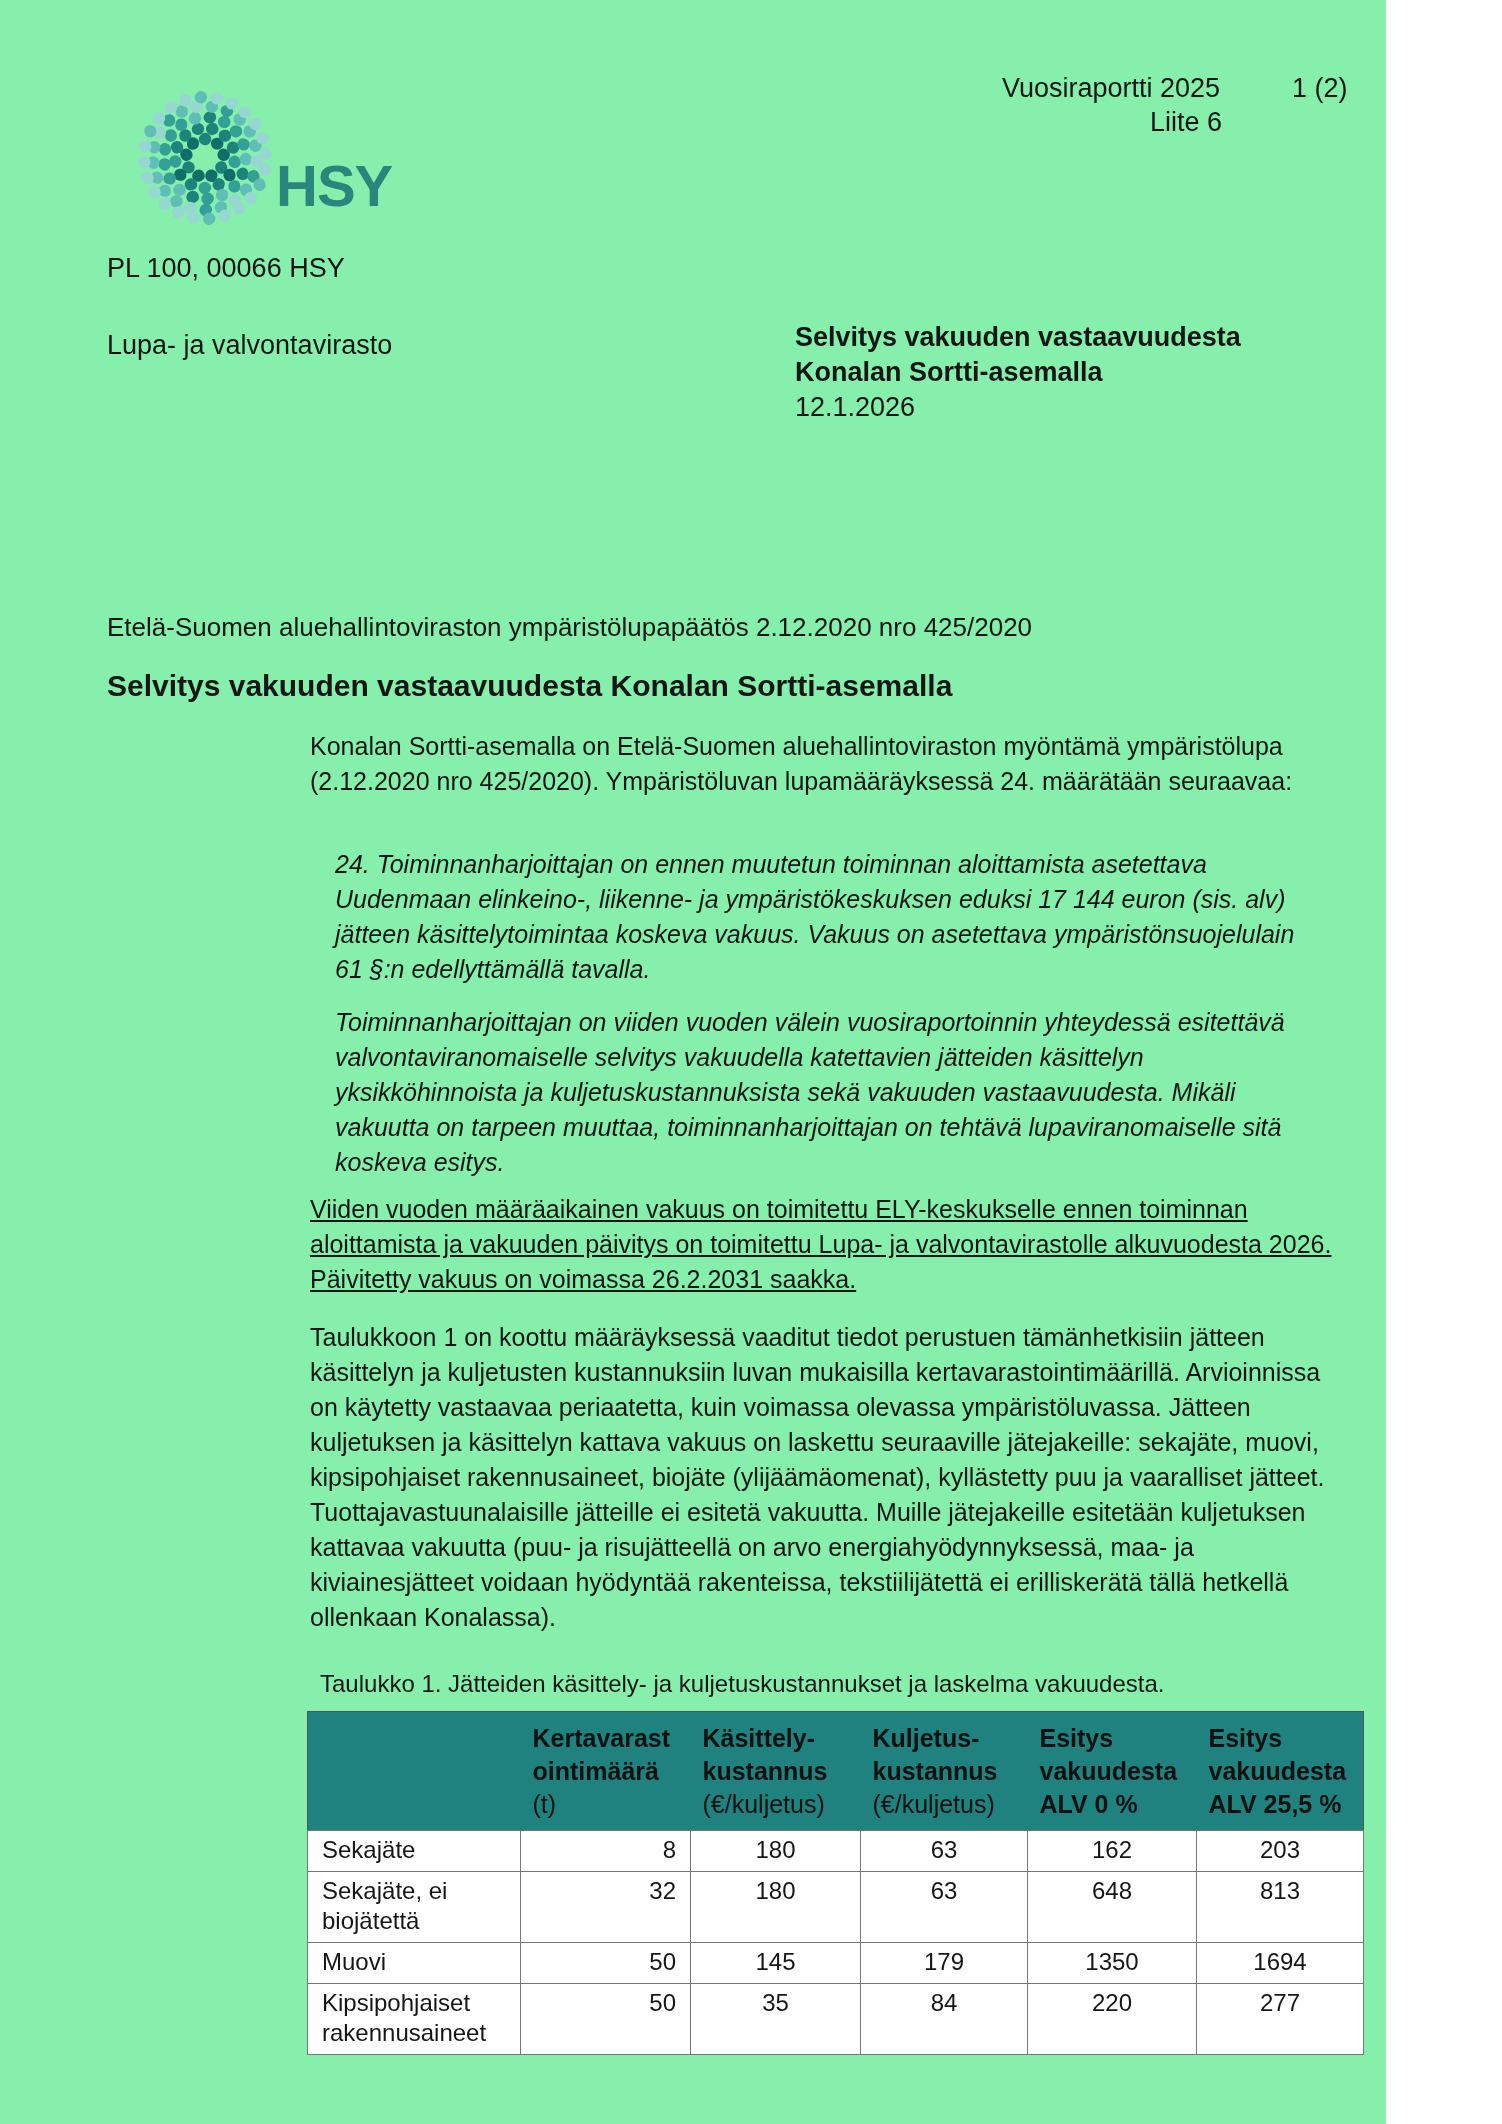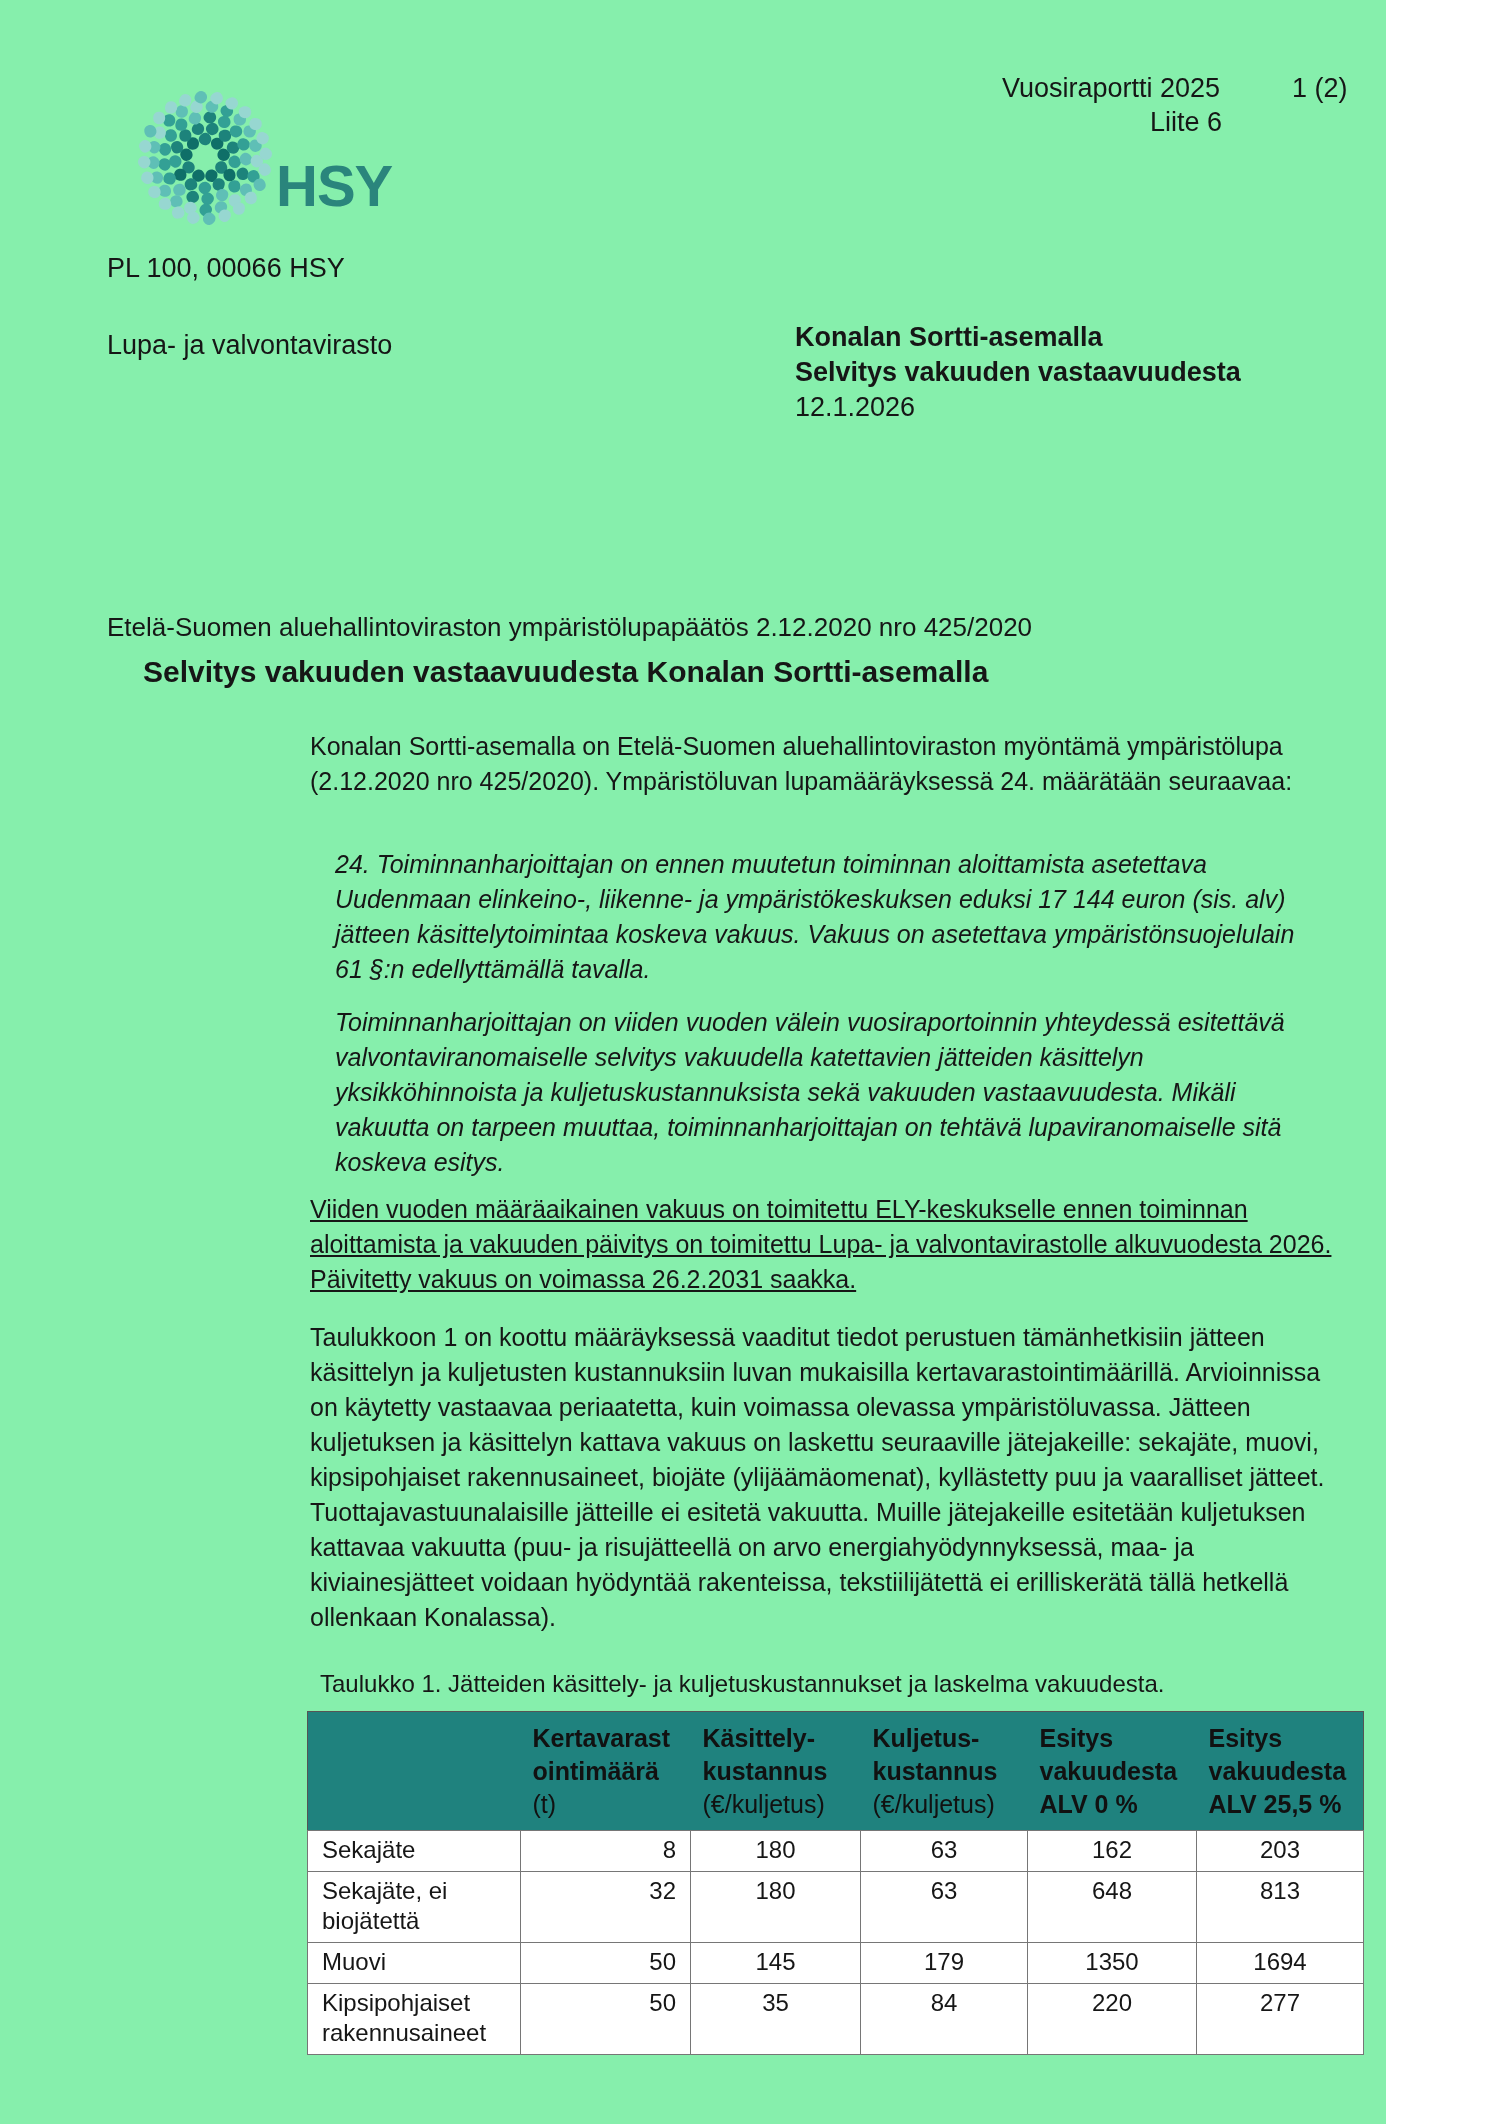--- a/index.html
+++ b/index.html
@@ -180,28 +180,28 @@
         <path d="M 0 -6.2 C 3.6 -6.2 6.2 -3.6 6.2 0 C 6.2 3.6 3.6 6.2 0 6.2 C -4.8 6.2 -6.4 2.4 -5.6 -1.6 C -5 -4.4 -3 -6.2 0 -6.2 Z" transform="rotate(386) translate(0 -61) rotate(42)" fill="#97d7d1"></path>
         <path d="M 0 -6.2 C 3.6 -6.2 6.2 -3.6 6.2 0 C 6.2 3.6 3.6 6.2 0 6.2 C -4.8 6.2 -6.4 2.4 -5.6 -1.6 C -5 -4.4 -3 -6.2 0 -6.2 Z" transform="rotate(401) translate(0 -61) rotate(42)" fill="#97d7d1"></path>
       </svg>
   </div>
   <div class="abs wordmark" style="left:276px; top:152px;">HSY</div>
 
   <div class="abs sender-line" style="left:107px; top:253px;">PL 100, 00066 HSY</div>
   <div class="abs sender-line" style="left:107px; top:330px;">Lupa- ja valvontavirasto</div>
 
   <div class="abs doc-title" style="left:795px; top:320px;">
+    <div class="b">Selvitys vakuuden vastaavuudesta</div>
     <div class="b">Konalan Sortti-asemalla</div>
-    <div class="b">Selvitys vakuuden vastaavuudesta</div>
     <div>12.1.2026</div>
   </div>
 
   <div class="abs ref-line" style="left:107px; top:612px;">Etelä-Suomen aluehallintoviraston ympäristölupapäätös 2.12.2020 nro 425/2020</div>
 
-  <h1 class="abs page-title" style="left:107px; top:655px;margin-left:36px;">Selvitys vakuuden vastaavuudesta Konalan Sortti-asemalla</h1>
+  <h1 class="abs page-title" style="left:107px; top:669px;">Selvitys vakuuden vastaavuudesta Konalan Sortti-asemalla</h1>
 
   <div class="abs para" style="left:310px; top:729px; width:1040px;">Konalan Sortti-asemalla on Etelä-Suomen aluehallintoviraston myöntämä ympäristölupa (2.12.2020 nro 425/2020). Ympäristöluvan lupamääräyksessä 24. määrätään seuraavaa:</div>
 
   <div class="abs para quote" style="left:335px; top:847px; width:965px;">24. Toiminnanharjoittajan on ennen muutetun toiminnan aloittamista asetettava Uudenmaan elinkeino-, liikenne- ja ympäristökeskuksen eduksi 17 144 euron (sis. alv) jätteen käsittelytoimintaa koskeva vakuus. Vakuus on asetettava ympäristönsuojelulain 61 §:n edellyttämällä tavalla.</div>
 
   <div class="abs para quote" style="left:335px; top:1005px; width:965px;">Toiminnanharjoittajan on viiden vuoden välein vuosiraportoinnin yhteydessä esitettävä valvontaviranomaiselle selvitys vakuudella katettavien jätteiden käsittelyn yksikköhinnoista ja kuljetuskustannuksista sekä vakuuden vastaavuudesta. Mikäli vakuutta on tarpeen muuttaa, toiminnanharjoittajan on tehtävä lupaviranomaiselle sitä koskeva esitys.</div>
 
   <div class="abs para" style="left:310px; top:1192px; width:1040px;text-decoration:underline;">Viiden vuoden määräaikainen vakuus on toimitettu ELY-keskukselle ennen toiminnan aloittamista ja vakuuden päivitys on toimitettu Lupa- ja valvontavirastolle alkuvuodesta 2026. Päivitetty vakuus on voimassa 26.2.2031 saakka.</div>
 
   <div class="abs para" style="left:310px; top:1320px; width:1040px;">Taulukkoon 1 on koottu määräyksessä vaaditut tiedot perustuen tämänhetkisiin jätteen käsittelyn ja kuljetusten kustannuksiin luvan mukaisilla kertavarastointimäärillä. Arvioinnissa on käytetty vastaavaa periaatetta, kuin voimassa olevassa ympäristöluvassa. Jätteen kuljetuksen ja käsittelyn kattava vakuus on laskettu seuraaville jätejakeille: sekajäte, muovi, kipsipohjaiset rakennusaineet, biojäte (ylijäämäomenat), kyllästetty puu ja vaaralliset jätteet. Tuottajavastuunalaisille jätteille ei esitetä vakuutta. Muille jätejakeille esitetään kuljetuksen kattavaa vakuutta (puu- ja risujätteellä on arvo energiahyödynnyksessä, maa- ja kiviainesjätteet voidaan hyödyntää rakenteissa, tekstiilijätettä ei erilliskerätä tällä hetkellä ollenkaan Konalassa).</div>

